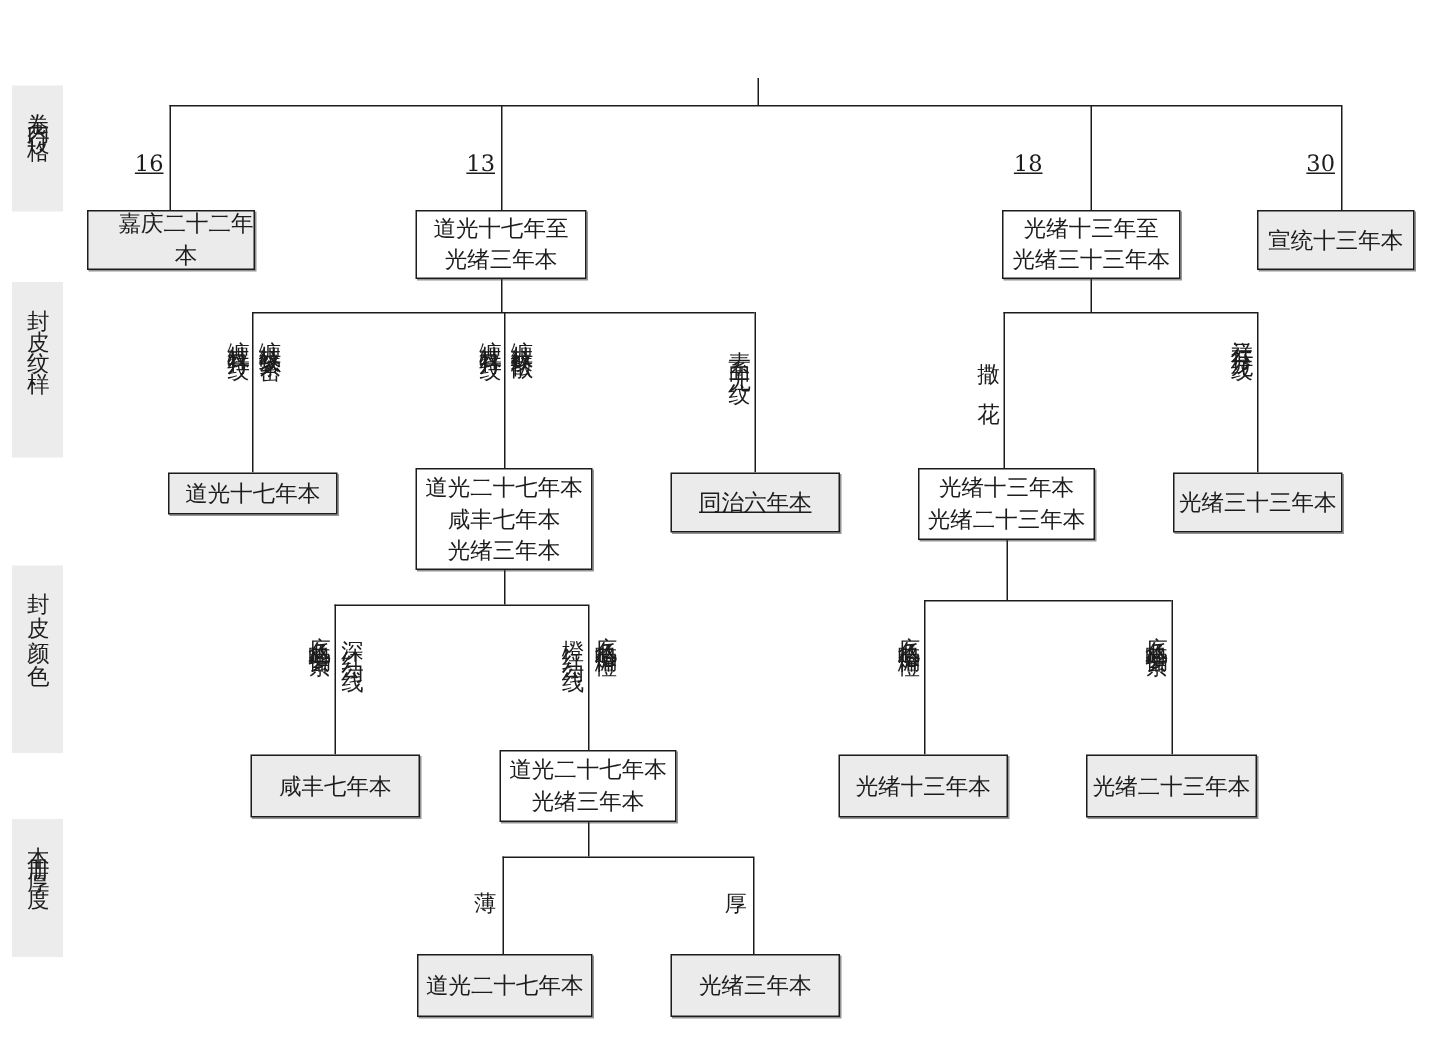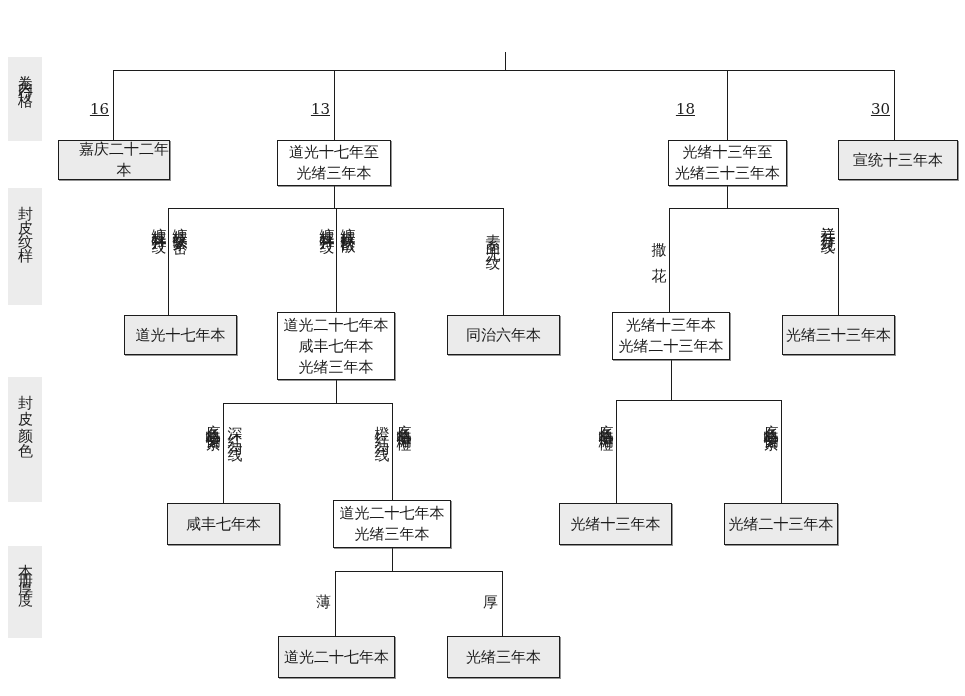--- a/index.html
+++ b/index.html
@@ -108,27 +108,27 @@
 
   <div class="single" style="left:316px;top:594px;">薄</div>
   <div class="single" style="left:483px;top:594px;">厚</div>
 
 
   <div class="node leaf" style="left:58px;top:140px;width:112px;height:40px;padding-left:20px;">嘉庆二十二年本</div>
   <div class="node" style="left:277px;top:140px;width:114px;height:46px;">道光十七年至
 光绪三年本</div>
   <div class="node" style="left:668px;top:140px;width:119px;height:46px;">光绪十三年至
 光绪三十三年本</div>
-  <div class="node leaf" style="left:838px;top:140px;width:120px;height:40px;">宣统十三年本</div>
+  <div class="node leaf" style="left:838px;top:140px;width:105px;height:40px;">宣统十三年本</div>
 
-  <div class="node leaf" style="left:112px;top:315px;width:113px;height:40px;margin-left:12px;">道光十七年本</div>
+  <div class="node leaf" style="left:112px;top:315px;width:113px;height:28px;">道光十七年本</div>
   <div class="node" style="left:277px;top:312px;width:118px;height:68px;">道光二十七年本
 咸丰七年本
 光绪三年本</div>
-  <div class="node leaf" style="left:447px;top:315px;width:113px;height:40px;">同治六年本</div>
+  <div class="node leaf" style="left:447px;top:315px;width:113px;height:40px;text-decoration:underline;">同治六年本</div>
   <div class="node" style="left:612px;top:312px;width:118px;height:48px;">光绪十三年本
 光绪二十三年本</div>
   <div class="node leaf" style="left:782px;top:315px;width:113px;height:40px;">光绪三十三年本</div>
 
   <div class="node leaf" style="left:167px;top:503px;width:113px;height:42px;">咸丰七年本</div>
   <div class="node" style="left:333px;top:500px;width:118px;height:48px;">道光二十七年本
 光绪三年本</div>
   <div class="node leaf" style="left:559px;top:503px;width:113px;height:42px;">光绪十三年本</div>
   <div class="node leaf" style="left:724px;top:503px;width:114px;height:42px;">光绪二十三年本</div>
 

